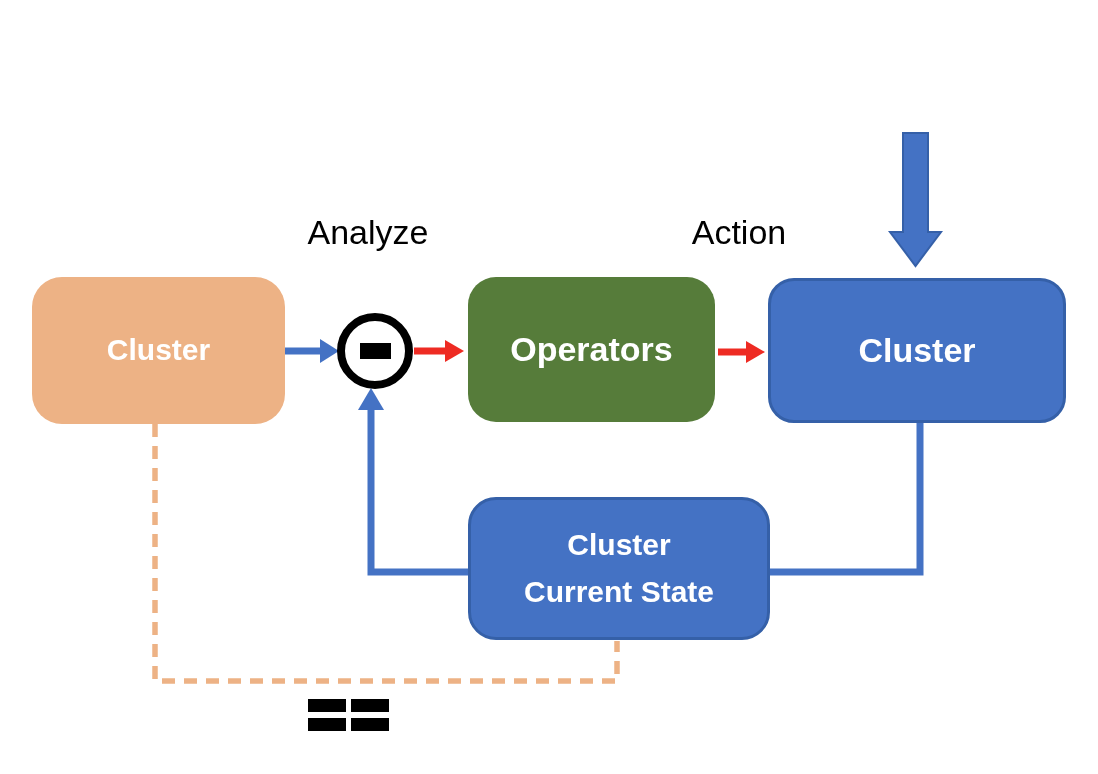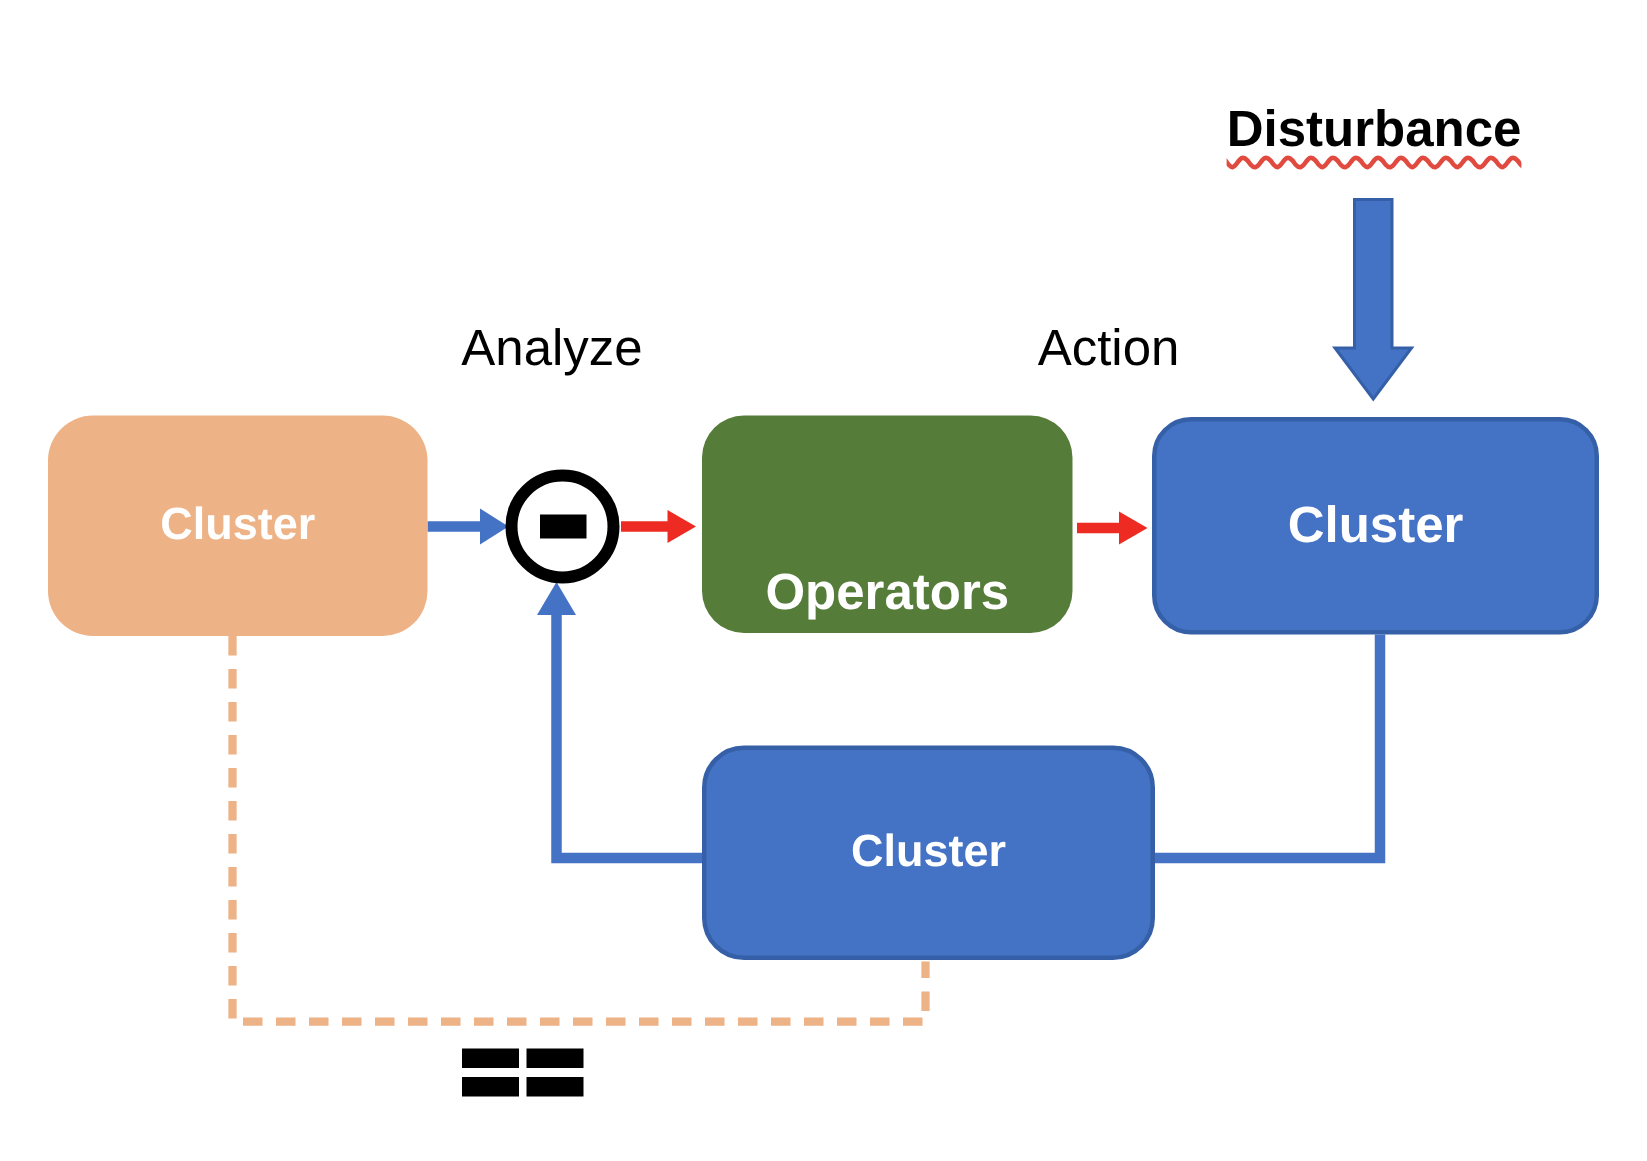--- a/index.html
+++ b/index.html
@@ -31,21 +31,21 @@
     display:flex; flex-direction:column; align-items:center; justify-content:center;
     color:var(--box-text,#fff); font-weight:bold; text-align:center;
   }
   .box .ln{line-height:1.55;}
   .final-state{
     left:32px; top:277px; width:253px; height:147px; border-radius:30px;
     background:var(--peach,#EDB285); font-size:30px;
   }
   .operators{
     left:468px; top:277px; width:247px; height:145px; border-radius:28px;
-    background:var(--green,#567C3A); font-size:34px;justify-content:flex-end;
+    background:var(--green,#567C3A); font-size:34px;
   }
   .cluster{
     left:768px; top:278px; width:298px; height:145px; border-radius:26px;
     background:var(--blue,#4472C4); border:3px solid var(--blue-border,#3560A8);
     font-size:34px;
   }
   .current-state{
     left:468px; top:497px; width:302px; height:143px; border-radius:28px;
     background:var(--blue,#4472C4); border:3px solid var(--blue-border,#3560A8);
     font-size:30px;
@@ -81,41 +81,41 @@
 
     <line x1="414" y1="351" x2="447" y2="351" style="stroke:var(--red,#EE2B23)" stroke-width="7"></line>
     <polygon points="445,340 445,362 464,351" style="fill:var(--red,#EE2B23)"></polygon>
 
     <line x1="718" y1="352" x2="748" y2="352" style="stroke:var(--red,#EE2B23)" stroke-width="7"></line>
     <polygon points="746,341 746,363 765,352" style="fill:var(--red,#EE2B23)"></polygon>
 
     <polygon points="903,133 928,133 928,232 941,232 915.5,266 890,232 903,232" style="fill:var(--blue,#4472C4); stroke:var(--blue-border,#3560A8)" stroke-width="2"></polygon>
   </svg>
 
-  <div class="label disturbance">Disturbance</div>
 
   <div class="label analyze">Analyze</div>
 
   <div class="label action">Action</div>
 
 
   <div class="box final-state">
     <div class="ln">Cluster</div>
   </div>
 
   <div class="box operators">
     <div class="ln">Operators</div>
   </div>
 
   <div class="box cluster">
     <div class="ln">Cluster</div>
   </div>
 
   <div class="box current-state">
     <div class="ln">Cluster</div>
+    <div class="ln">Current State</div>
   </div>
 
   <div class="comparator">
     <div class="minus-bar" aria-label="−"></div>
   </div>
 
   <div class="equals" role="img" aria-label="==">
     <div class="eq">
       <div class="bar"></div>
       <div class="bar"></div>

